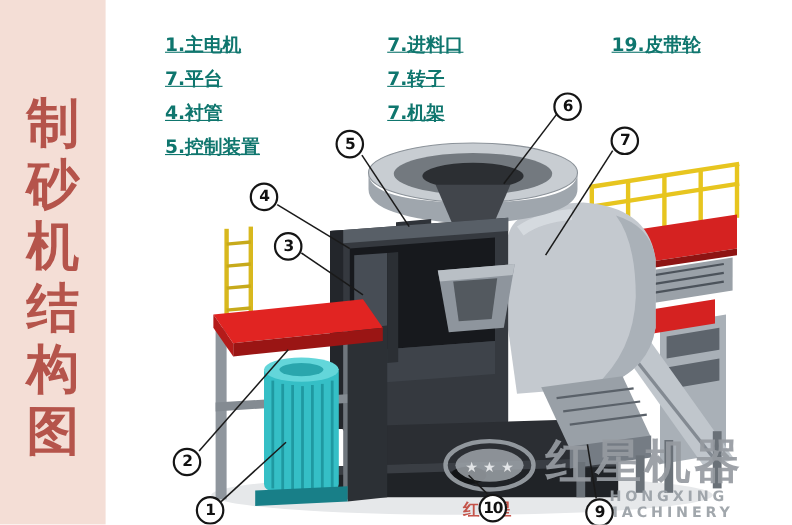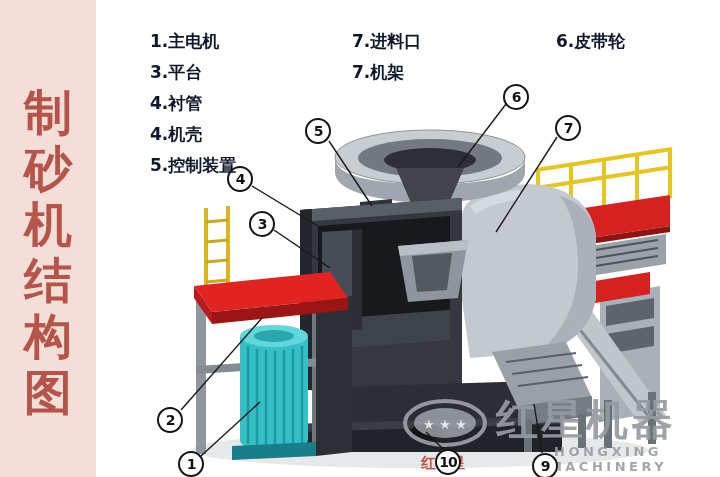--- a/index.html
+++ b/index.html
@@ -12,21 +12,21 @@
              background:#f4ded6; display:flex; flex-direction:column; align-items:center;
              padding-top:84px; z-index:6; }
   .side-char { height:56px; line-height:56px; font-size:48px; font-weight:700;
                color:#b5544b; font-family:"DejaVu Serif","Liberation Serif",serif; }
 
   
   .legend-col { position:absolute; top:26px; z-index:6; }
   .legend-col.c1 { left:150px; }
   .legend-col.c2 { left:352px; }
   .legend-col.c3 { left:556px; }
-  .legend-item { font-size:17px; font-weight:700; color:#0f172a; line-height:31px; white-space:nowrap; }
+  .legend-item { font-size:17px; font-weight:700; color:#0f766e; line-height:31px; white-space:nowrap;text-decoration:underline; }
 
   
   .machine, .leaders { position:absolute; left:0; top:0; width:720px; height:477px; }
   .machine { z-index:1; }
   .leaders { z-index:4; }
 
   
   .callout { position:absolute; width:26px; height:26px; border:2px solid #151515; border-radius:50%;
              background:#ffffff; display:flex; align-items:center; justify-content:center;
              z-index:5; }
@@ -235,26 +235,26 @@
     <div class="side-char">制</div>
     <div class="side-char">砂</div>
     <div class="side-char">机</div>
     <div class="side-char">结</div>
     <div class="side-char">构</div>
     <div class="side-char">图</div>
   </aside>
 
   <div class="legend-col c1">
     <div class="legend-item">1.主电机</div>
-    <div class="legend-item">3.平台</div>
+    <div class="legend-item">7.平台</div>
     <div class="legend-item">4.衬管</div>
-    <div class="legend-item">4.机壳</div>
     <div class="legend-item">5.控制装置</div>
   </div>
   <div class="legend-col c2">
     <div class="legend-item">7.进料口</div>
+    <div class="legend-item">7.转子</div>
     <div class="legend-item">7.机架</div>
   </div>
   <div class="legend-col c3">
-    <div class="legend-item">6.皮带轮</div>
+    <div class="legend-item">19.皮带轮</div>
   </div>
 
 </div>
 
 </body></html>

